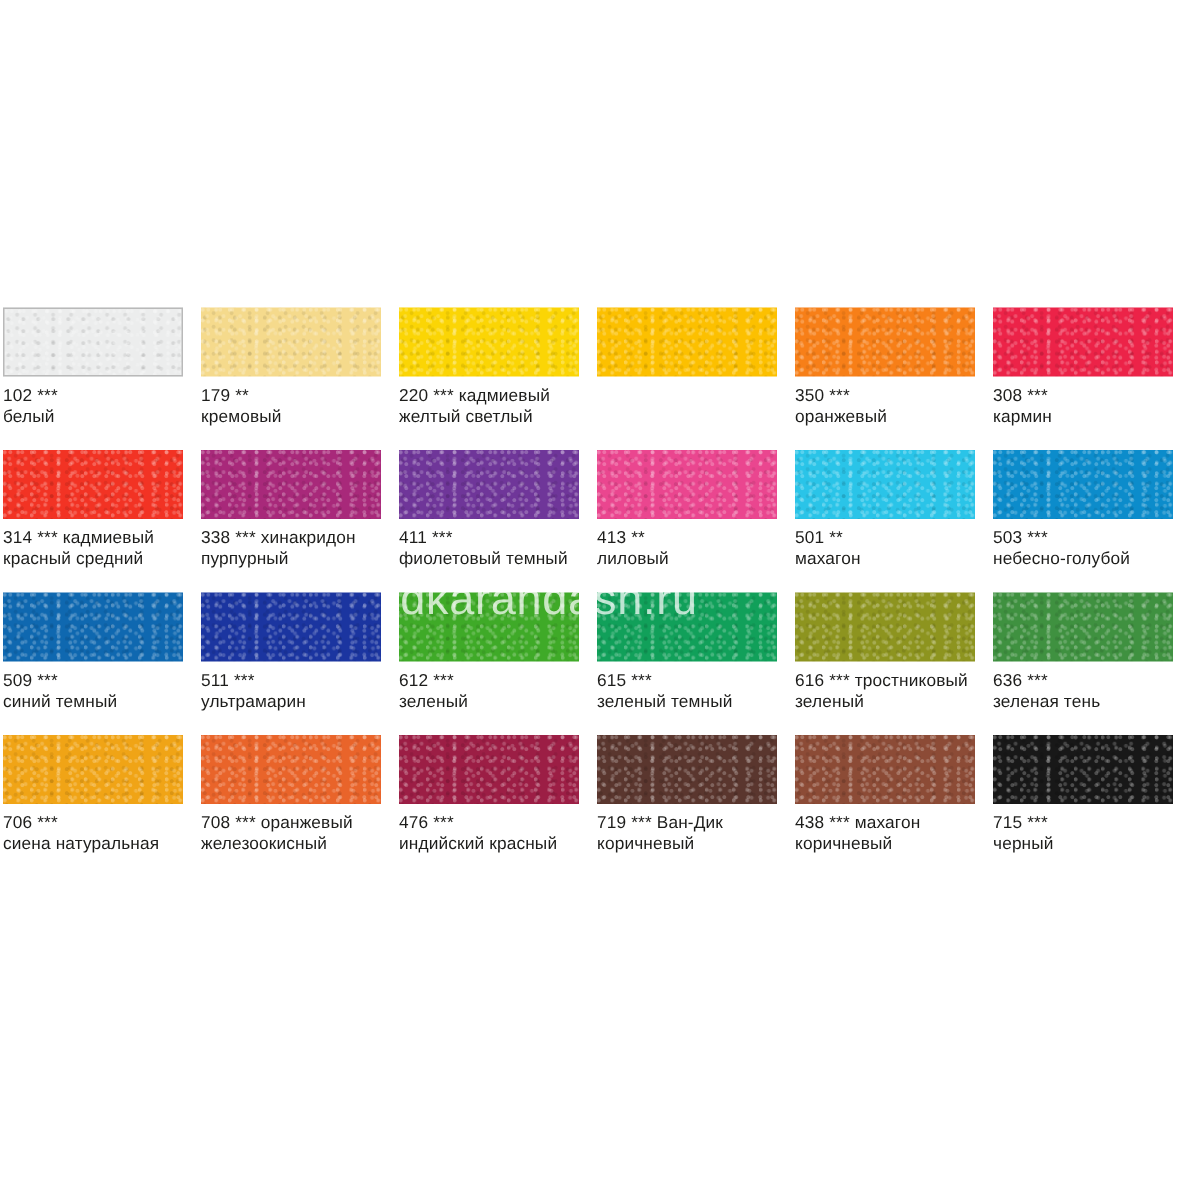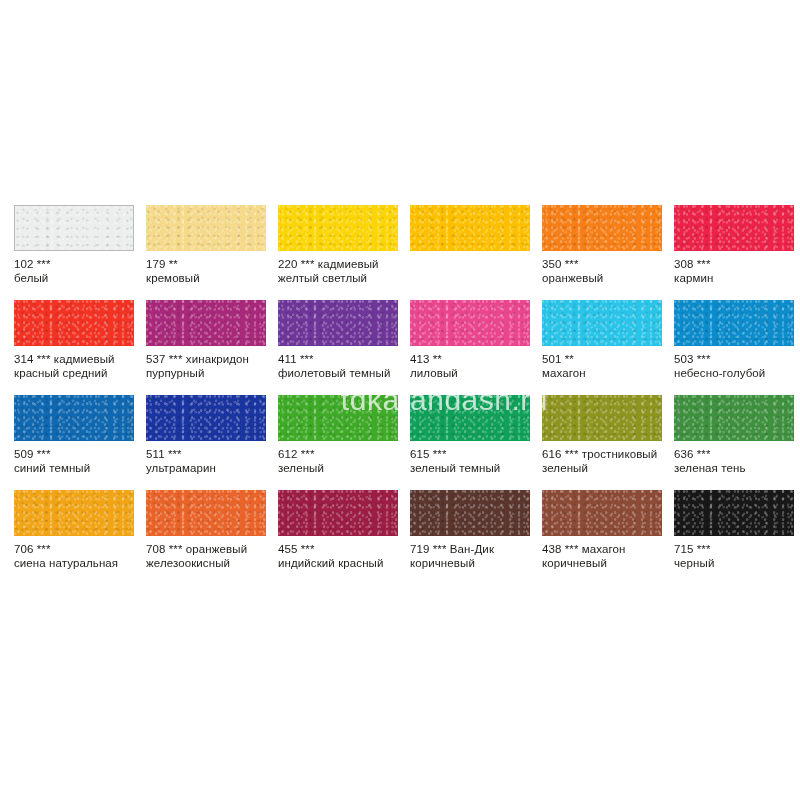--- a/index.html
+++ b/index.html
@@ -24,21 +24,21 @@
     top: 205px;
     width: 800px;
   }
   .swatch-row {
     display: flex;
     height: 95px;
   }
   .swatch-cell {
     width: 132px;
     box-sizing: border-box;
-    padding-left: 14px;
+    padding-left: 2px;
   }
   .swatch-chip {
     width: 120px;
     height: 46px;
     position: relative;
     overflow: hidden;
   }
   .swatch-chip.bordered {
     border: 1px solid #b9b9b9;
     width: 118px;
@@ -76,21 +76,20 @@
     left: 258px;
     top: 381px;
     width: 290px;
     font-size: 30px;
     line-height: 38px;
     color: rgba(255,255,255,.72);
     letter-spacing: .5px;
     pointer-events: none;
     user-select: none;
     white-space: nowrap;
-    text-align: right;
   }
 </style>
 </head>
 <body>
 
 <div id="stage">
 
   <div id="grid">
       <div class="swatch-row">
         <div class="swatch-cell">
@@ -136,21 +135,21 @@
         <div class="swatch-cell">
           <div class="swatch-chip" title="#f23324" style="background: rgb(242, 51, 36);"></div>
           <div class="swatch-label">
             <div><span class="code">314</span> <span>***</span> <span>кадмиевый</span></div>
             <div>красный средний</div>
           </div>
         </div>
         <div class="swatch-cell">
           <div class="swatch-chip" title="#a8297a" style="background: rgb(168, 41, 122);"></div>
           <div class="swatch-label">
-            <div><span class="code">537</span> <span>***</span> <span>хинакридон</span></div>
+            <div><span class="code">338</span> <span>***</span> <span>хинакридон</span></div>
             <div>пурпурный</div>
           </div>
         </div>
         <div class="swatch-cell">
           <div class="swatch-chip" title="#6f3699" style="background: rgb(111, 54, 153);"></div>
           <div class="swatch-label">
             <div><span class="code">411</span> <span>***</span></div>
             <div>фиолетовый темный</div>
           </div>
         </div>
@@ -231,21 +230,21 @@
         <div class="swatch-cell">
           <div class="swatch-chip" title="#e9642a" style="background: rgb(233, 100, 42);"></div>
           <div class="swatch-label">
             <div><span class="code">708</span> <span>***</span> <span>оранжевый</span></div>
             <div>железоокисный</div>
           </div>
         </div>
         <div class="swatch-cell">
           <div class="swatch-chip" title="#9c1e45" style="background: rgb(156, 30, 69);"></div>
           <div class="swatch-label">
-            <div><span class="code">455</span> <span>***</span></div>
+            <div><span class="code">476</span> <span>***</span></div>
             <div>индийский красный</div>
           </div>
         </div>
         <div class="swatch-cell">
           <div class="swatch-chip" title="#5a362e" style="background: rgb(90, 54, 46);"></div>
           <div class="swatch-label">
             <div><span class="code">719</span> <span>***</span> <span>Ван-Дик</span></div>
             <div>коричневый</div>
           </div>
         </div>

